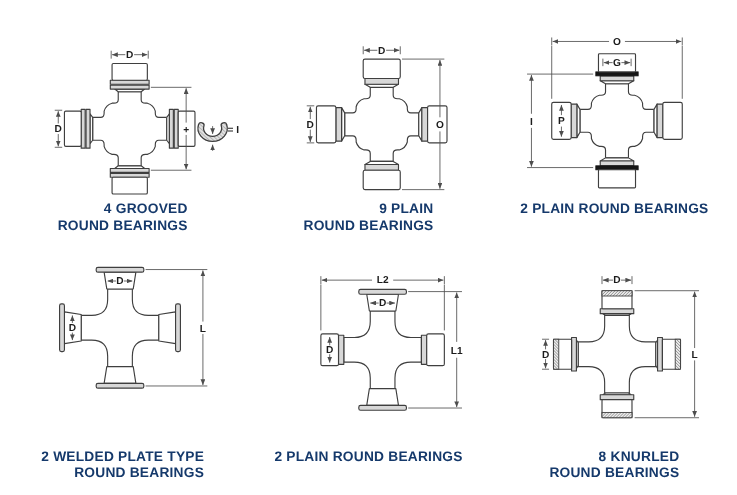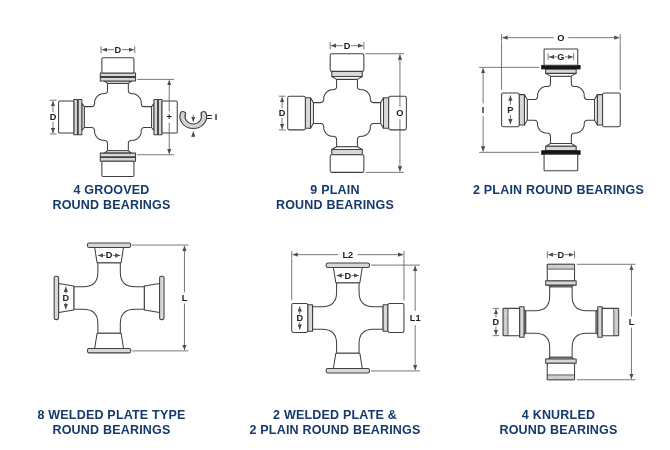--- a/index.html
+++ b/index.html
@@ -5,21 +5,21 @@
   :root{
     --c-line:#3f3f3f; --c-dim:#4d4d4d; --c-shade:#d8d8d8;
     --c-ring_black:#161616; --c-caption:#15396b; --c-label:#1c1c1c; --c-background:#ffffff;
   }
   html,body{margin:0;padding:0;}
   body{background:#e9e9e9;font-family:"Liberation Sans",sans-serif;}
   .page{position:relative;width:670px;height:450px;background:var(--c-background);
         display:grid;grid-template-columns:223px 224px 223px;grid-template-rows:225px 225px;overflow:hidden;}
   .cell{display:flex;flex-direction:column;align-items:center;}
   svg.fig{width:100%;height:178px;display:block;}
-  .caption{margin-top:5px;text-align:center;
+  .caption{margin-top:5px;text-align:right;
            font:bold 12.5px/15px "Liberation Sans",sans-serif;
            color:var(--c-caption);letter-spacing:.2px;white-space:nowrap;}
   .draw{stroke:var(--c-line);stroke-width:1.3;fill:#ffffff;stroke-linejoin:round;}
   .shade{fill:var(--c-shade);}
   .black{fill:var(--c-ring_black);stroke:var(--c-ring_black);}
   .dim{stroke:var(--c-dim);stroke-width:.95;fill:none;}
   .dimtext{font:bold 11.5px "Liberation Sans",sans-serif;fill:var(--c-label);
            text-anchor:middle;dominant-baseline:central;}
 </style>
 </head>
@@ -214,21 +214,21 @@
       </g>
       <g>
         <line class="dim" x1="29" y1="-66" x2="99" y2="-66"></line>
         <line class="dim" x1="29" y1="66" x2="99" y2="66"></line>
         <path class="dim" d="M94,-7 L94,-65" marker-end="url(#ah)"></path>
         <path class="dim" d="M94,7 L94,65" marker-end="url(#ah)"></path>
         <text class="dimtext" x="94" y="0.5">L</text>
       </g>
     </svg>
     <div class="caption">
-      <div>8 WELDED PLATE TYPE</div>
+      <div>2 WELDED PLATE TYPE</div>
       <div>ROUND BEARINGS</div>
     </div>
   </div>
 
   <div class="cell">
     <svg class="fig" viewBox="-155 -116 278 222">
       <use href="#bodyB"></use>
       <use href="#capB-welded"></use>
       <use href="#capB-plain" transform="rotate(90)"></use>
       <use href="#capB-welded" transform="rotate(180)"></use>
@@ -254,21 +254,20 @@
       </g>
       <g>
         <line class="dim" x1="29" y1="-66" x2="90" y2="-66"></line>
         <line class="dim" x1="29" y1="66" x2="90" y2="66"></line>
         <path class="dim" d="M84,-9 L84,-65" marker-end="url(#ah)"></path>
         <path class="dim" d="M84,9 L84,65" marker-end="url(#ah)"></path>
         <text class="dimtext" x="84" y="0.5">L1</text>
       </g>
     </svg>
     <div class="caption">
-      <div>2 WELDED PLATE &amp;</div>
       <div>2 PLAIN ROUND BEARINGS</div>
     </div>
   </div>
 
   <div class="cell">
     <svg class="fig" viewBox="-142 -121 278 222">
       <use href="#bodyB"></use>
       <use href="#capB-knurl"></use>
       <use href="#capB-knurl" transform="rotate(90)"></use>
       <use href="#capB-knurl" transform="rotate(180)"></use>
@@ -289,18 +288,18 @@
       </g>
       <g>
         <line class="dim" x1="20" y1="-72" x2="93" y2="-72"></line>
         <line class="dim" x1="20" y1="72" x2="93" y2="72"></line>
         <path class="dim" d="M88,-7 L88,-71" marker-end="url(#ah)"></path>
         <path class="dim" d="M88,7 L88,71" marker-end="url(#ah)"></path>
         <text class="dimtext" x="88" y="0.5">L</text>
       </g>
     </svg>
     <div class="caption">
-      <div>4 KNURLED</div>
+      <div>8 KNURLED</div>
       <div>ROUND BEARINGS</div>
     </div>
   </div>
 
 </div>
 
 </body></html>

